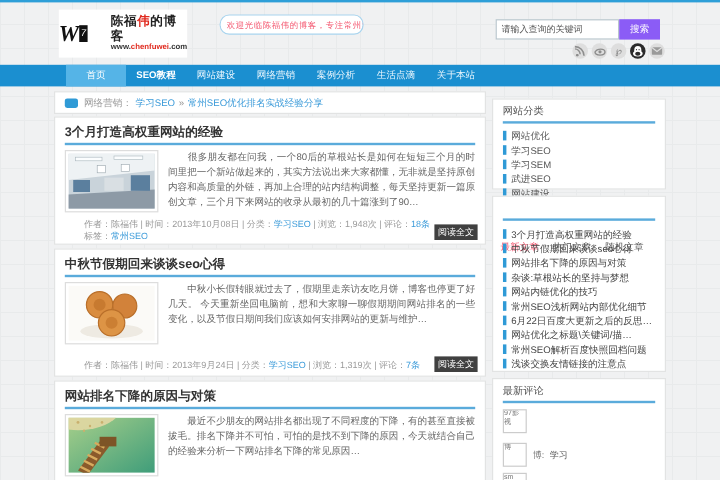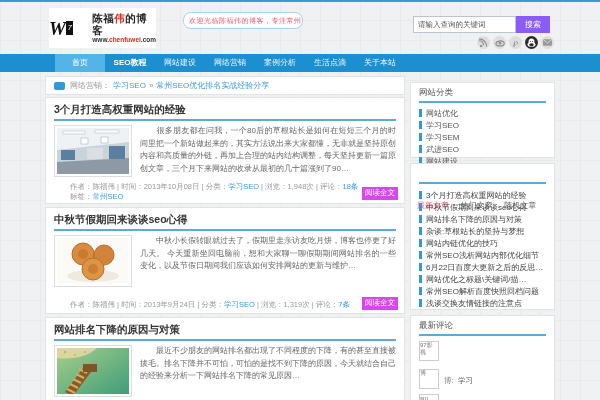--- a/index.html
+++ b/index.html
@@ -72,22 +72,22 @@
   .a-rule  { position:absolute; left:8px; right:8px; top:21px; height:2px; background:#5aabdb; }
   .thumb { position:absolute; left:8px; top:27px; width:78px; height:52px; border:1px solid #ddd;
            background:#fff; padding:2px; }
   .thumb svg { display:block; width:72px; height:46px; }
   .excerpt { position:absolute; left:94px; right:8px; top:27px; height:52px; overflow:hidden;
              font-size:8px; line-height:12.5px; color:#666; text-align:justify; }
   .meta { position:absolute; left:8px; font-size:7.5px; color:#999; white-space:nowrap; overflow:hidden;margin-left:16px; }
   .meta a { color:#3a9ad9; text-decoration:none; }
   .m1a { top:84px; max-width:300px; } .m1b { top:94px; }
   .m2a { top:92px; max-width:300px; }
-  .more { position:absolute; right:6px; width:36px; height:13px; background:#d946ef; color:#fff;
-          font-size:7.5px; text-align:center; line-height:13px; text-decoration:none;font-family:Liberation Mono, monospace; }
+  .more { position:absolute; right:6px; width:36px; height:13px; background:#404040; color:#fff;
+          font-size:7.5px; text-align:center; line-height:13px; text-decoration:none; }
   .more1 { top:89px; } .more2 { top:89px; }
 
   
   .sbox { left:410px; width:145px; }
   .sbox1 { top:82px;  height:76px; }
   .sbox2 { top:163px; height:147px; }
   .sbox3 { top:315px; height:92px; overflow:hidden; }
   .s-title { position:absolute; left:8px; top:4px; font-size:8.5px; color:#555; }
   .s-rule  { position:absolute; left:8px; right:8px; top:18px; height:2px; background:#5aabdb; }
   .cat-grid { position:absolute; left:8px; right:6px; top:24px; display:grid;

